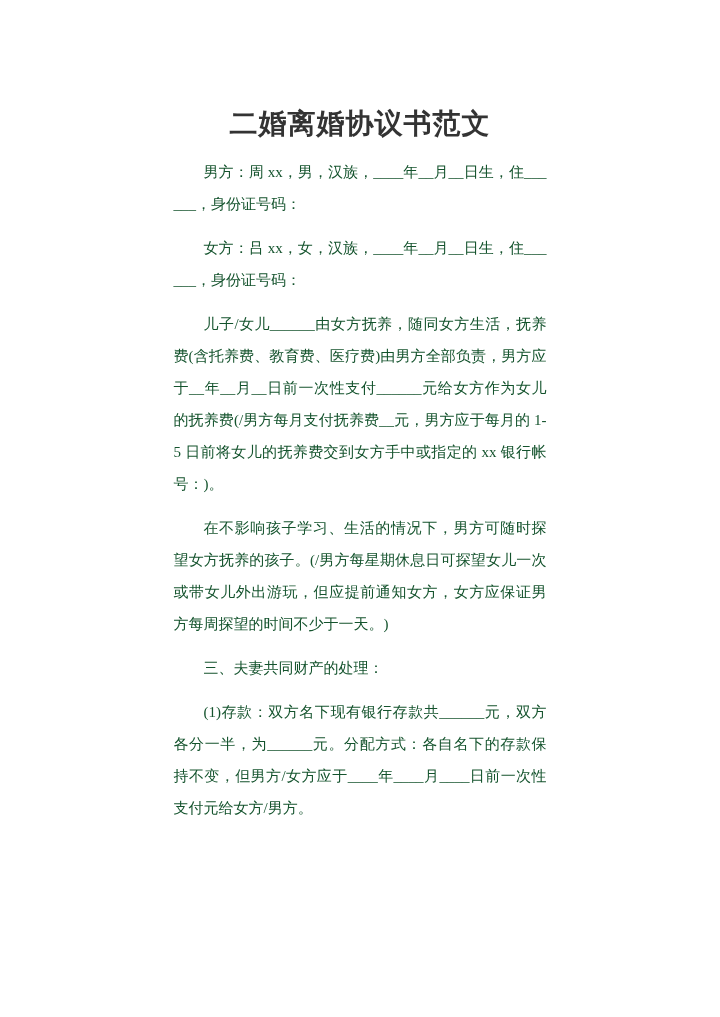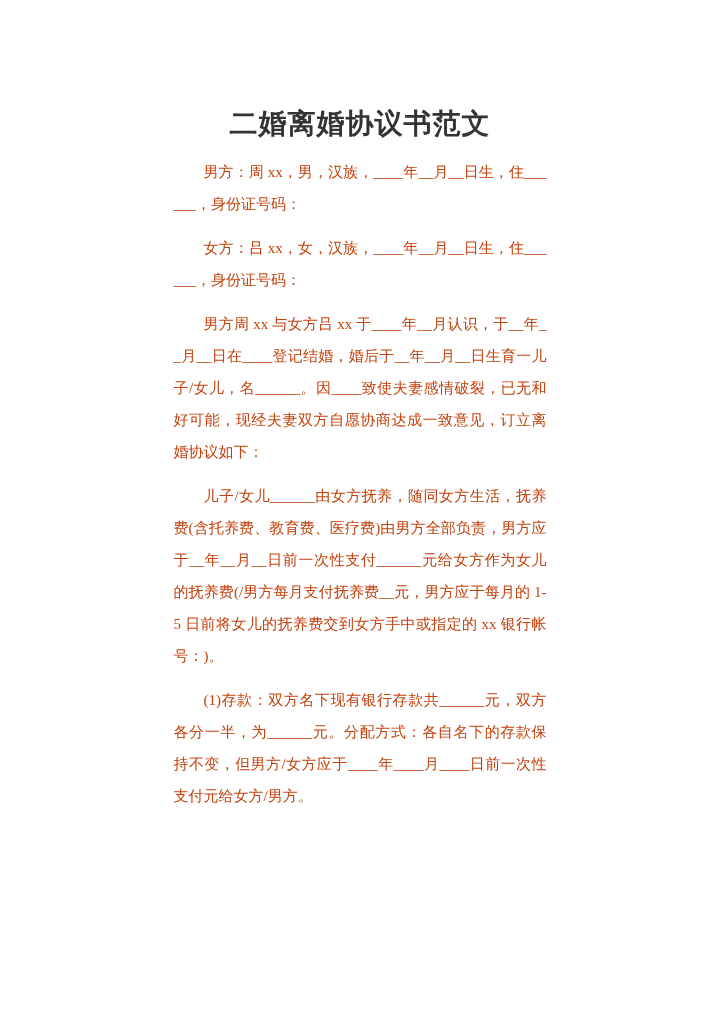--- a/index.html
+++ b/index.html
@@ -28,36 +28,37 @@
     letter-spacing: 1px;
     color: #333333;
   }
   .doc-paragraph {
     margin: 0 0 12px 0;
     font-size: 15px;
     line-height: 32px;
     text-align: justify;
     text-indent: 2em;
     word-break: break-all;
-    color: #c2410c;
+    color: #14532d;
   }
 </style>
 </head>
 <body>
 
 <main class="page">
   <h1 class="doc-title">二婚离婚协议书范文</h1>
 
   <p class="doc-paragraph">男方：周 xx，男，汉族，____年__月__日生，住______，身份证号码：</p>
 
   <p class="doc-paragraph">女方：吕 xx，女，汉族，____年__月__日生，住______，身份证号码：</p>
 
-  <p class="doc-paragraph">男方周 xx 与女方吕 xx 于____年__月认识，于__年__月__日在____登记结婚，婚后于__年__月__日生育一儿子/女儿，名______。因____致使夫妻感情破裂，已无和好可能，现经夫妻双方自愿协商达成一致意见，订立离婚协议如下：</p>
 
 
 
   <p class="doc-paragraph">儿子/女儿______由女方抚养，随同女方生活，抚养费(含托养费、教育费、医疗费)由男方全部负责，男方应于__年__月__日前一次性支付______元给女方作为女儿的抚养费(/男方每月支付抚养费__元，男方应于每月的 1-5 日前将女儿的抚养费交到女方手中或指定的 xx 银行帐号：)。</p>
 
+  <p class="doc-paragraph">在不影响孩子学习、生活的情况下，男方可随时探望女方抚养的孩子。(/男方每星期休息日可探望女儿一次或带女儿外出游玩，但应提前通知女方，女方应保证男方每周探望的时间不少于一天。)</p>
 
+  <p class="doc-paragraph">三、夫妻共同财产的处理：</p>
 
   <p class="doc-paragraph">(1)存款：双方名下现有银行存款共______元，双方各分一半，为______元。分配方式：各自名下的存款保持不变，但男方/女方应于____年____月____日前一次性支付元给女方/男方。</p>
 
 </main>
 
 </body></html>

